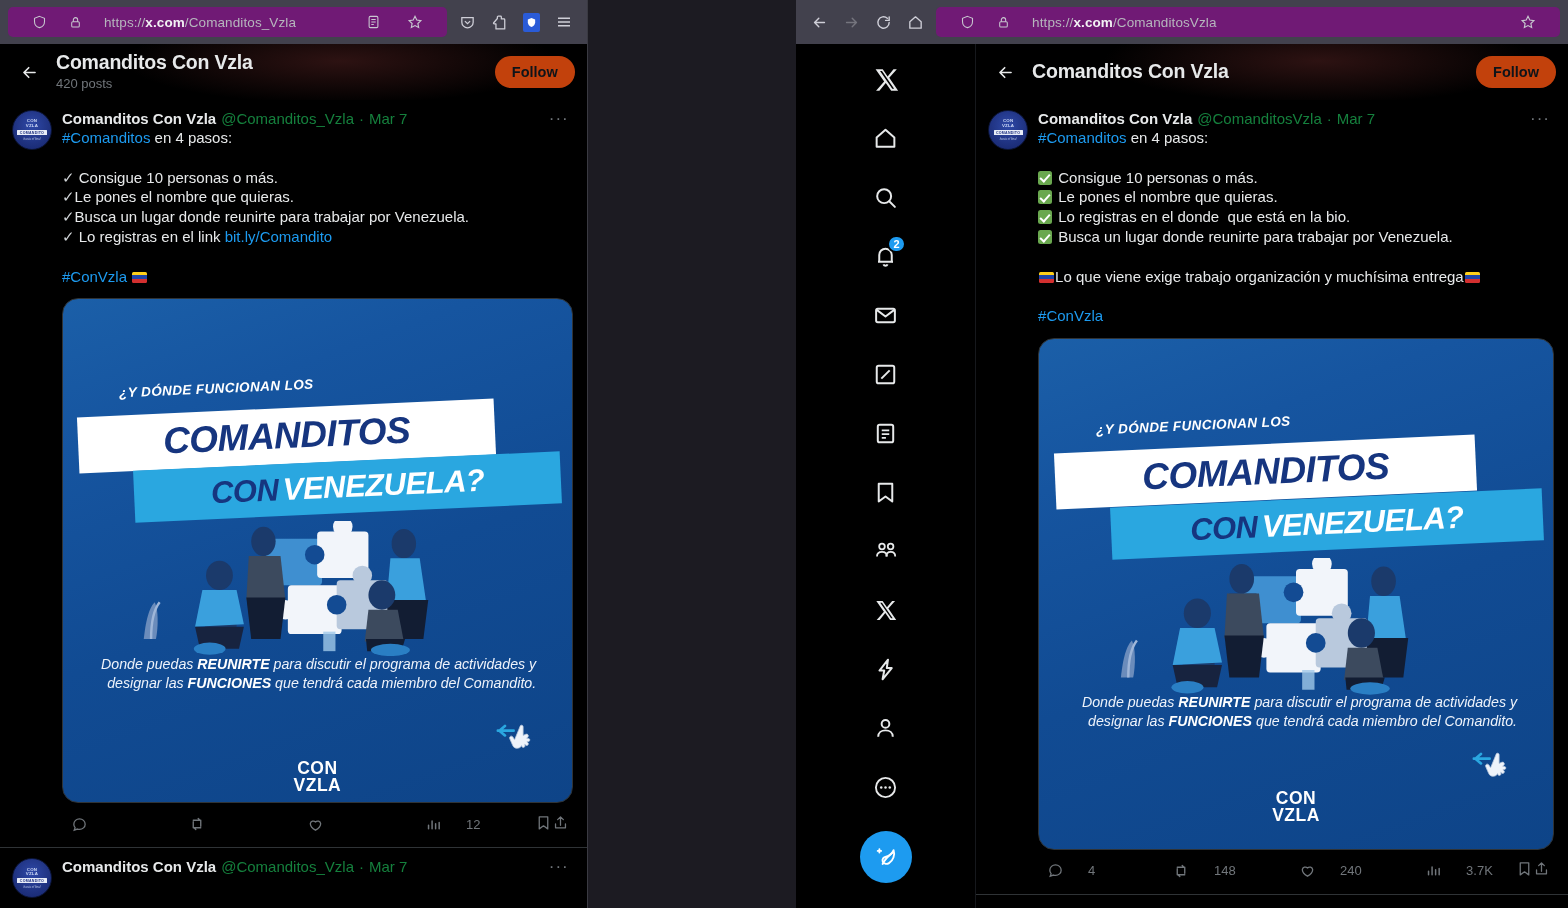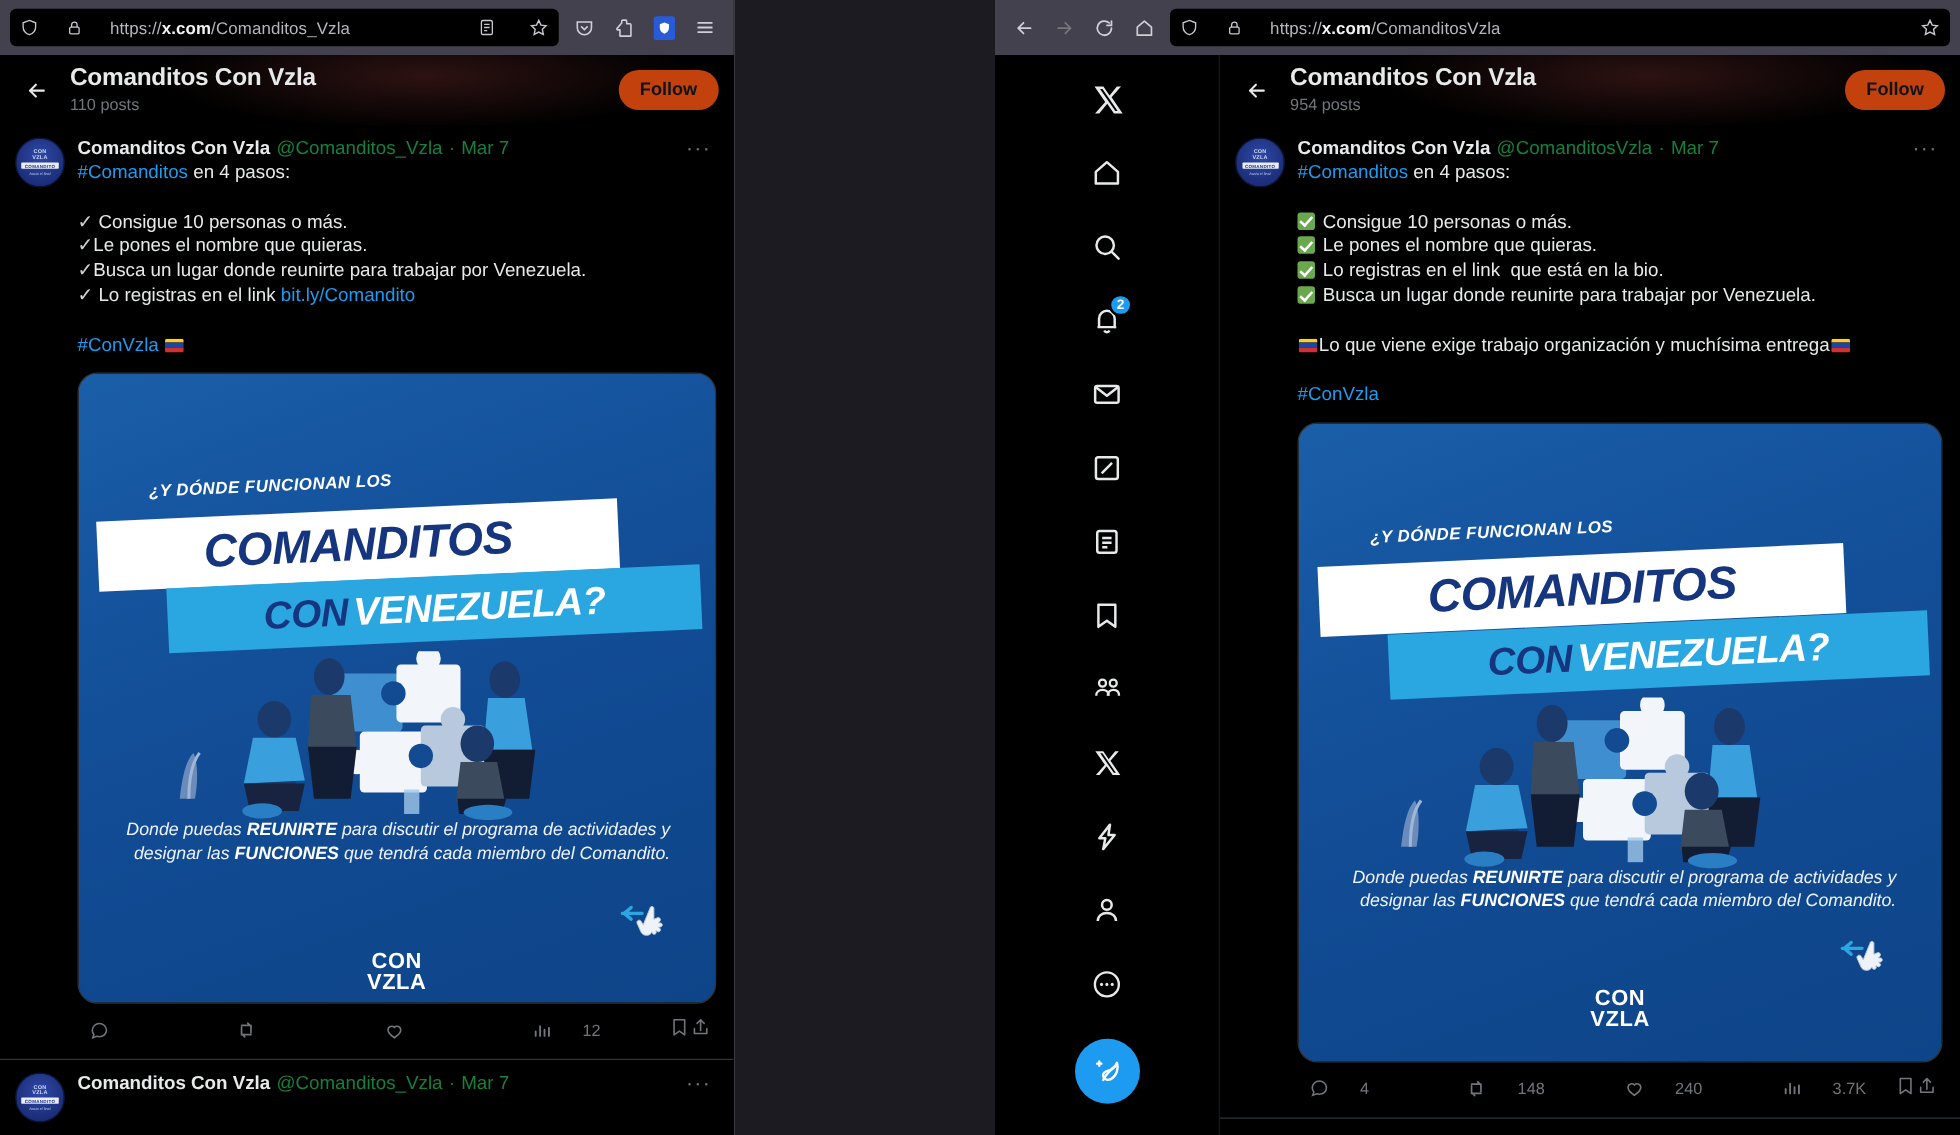--- a/index.html
+++ b/index.html
@@ -16,22 +16,22 @@
     height: 44px; background: #42414d; display: flex; align-items: center;
     padding: 0 8px; gap: 6px; flex-shrink: 0;
   }
   .nav-btns { display: flex; align-items: center; gap: 2px; }
   .navbtn {
     width: 30px; height: 30px; display: flex; align-items: center; justify-content: center;
     border-radius: 4px; color: #cfcfd8;
   }
   .navbtn.dim { color: #75757e; }
   .urlbar {
-    flex: 1; height: 30px; background: #000000; border-radius: 5px;
-    display: flex; align-items: center; padding: 0 8px; gap: 22px; min-width: 0;
+    flex: 1; height: 30px; background: #701a75; border-radius: 5px;
+    display: flex; align-items: center; padding: 0 24px; gap: 22px; min-width: 0;
   }
   .urlbar .url-text {
     flex: 1; font-size: 13.5px; color: #b6b6bd; white-space: nowrap; overflow: hidden;
     letter-spacing: .1px;
   }
   .urlbar .url-text b { color: #f2f2f4; font-weight: 600; }
   .chrome-icon { color: #c8c8d0; display: flex; align-items: center; justify-content: center; }
   .right-chrome-icons { display: flex; align-items: center; gap: 2px; }
   .cbtn {
     width: 30px; height: 30px; display: flex; align-items: center; justify-content: center;
@@ -247,21 +247,21 @@
     <div class="page">
 
       <div class="x-header">
         <div class="hdr-back">
           <svg width="19" height="19" viewBox="0 0 24 24" fill="none" stroke="currentColor" stroke-width="2.1" stroke-linecap="round" stroke-linejoin="round">
             <path d="M19 12H5M11 6l-6 6 6 6"></path>
             </svg>
         </div>
         <div class="hdr-titles">
           <div class="hdr-name">Comanditos Con Vzla</div>
-          <div class="hdr-posts">110 posts</div>
+          <div class="hdr-posts">420 posts</div>
         </div>
         <button class="follow-btn">Follow</button>
       </div>
 
       <div class="tweet">
         <div class="tweet-top">
           <div class="avatar">
             <div class="av-top">CON<br>VZLA</div>
             <div class="av-band">COMANDITO</div>
             <div class="av-sub">hasta el final</div>
@@ -572,21 +572,20 @@
 
       <div class="xmain">
         <div class="x-header">
           <div class="hdr-back">
             <svg width="19" height="19" viewBox="0 0 24 24" fill="none" stroke="currentColor" stroke-width="2.1" stroke-linecap="round" stroke-linejoin="round">
               <path d="M19 12H5M11 6l-6 6 6 6"></path>
               </svg>
           </div>
           <div class="hdr-titles">
             <div class="hdr-name">Comanditos Con Vzla</div>
-            <div class="hdr-posts">954 posts</div>
           </div>
           <button class="follow-btn">Follow</button>
         </div>
 
         <div class="tweet">
           <div class="tweet-top">
             <div class="avatar">
               <div class="av-top">CON<br>VZLA</div>
               <div class="av-band">COMANDITO</div>
               <div class="av-sub">hasta el final</div>
@@ -596,21 +595,21 @@
                 <span class="t-name">Comanditos Con Vzla</span>
                 <span class="t-handle">@ComanditosVzla</span>
                 <span class="t-sep">·</span>
                 <span class="t-date">Mar 7</span>
                 <span class="t-more">···</span>
               </div>
               <div class="t-text"><span class="lnk">#Comanditos</span><span> en 4 pasos:</span>
 
 <span class="chkbox"></span> <span>Consigue 10 personas o más.</span>
 <span class="chkbox"></span> <span>Le pones el nombre que quieras.</span>
-<span class="chkbox"></span> <span>Lo registras en el link  que está en la bio.</span>
+<span class="chkbox"></span> <span>Lo registras en el donde  que está en la bio.</span>
 <span class="chkbox"></span> <span>Busca un lugar donde reunirte para trabajar por Venezuela.</span>
 
 <span class="emoji-flag"><i class="ef1"></i><i class="ef2"></i><i class="ef3"></i></span><span>Lo que viene exige trabajo organización y muchísima entrega</span><span class="emoji-flag"><i class="ef1"></i><i class="ef2"></i><i class="ef3"></i></span>
 
 <span class="lnk">#ConVzla</span></div>
 
               <div class="media" style="height:512px">
                 <div class="poster">
                   <div class="poster-inner">
                     <div class="kicker" style="left:11%; top:15.5%; font-size:13.5px;">¿Y DÓNDE FUNCIONAN LOS</div>

